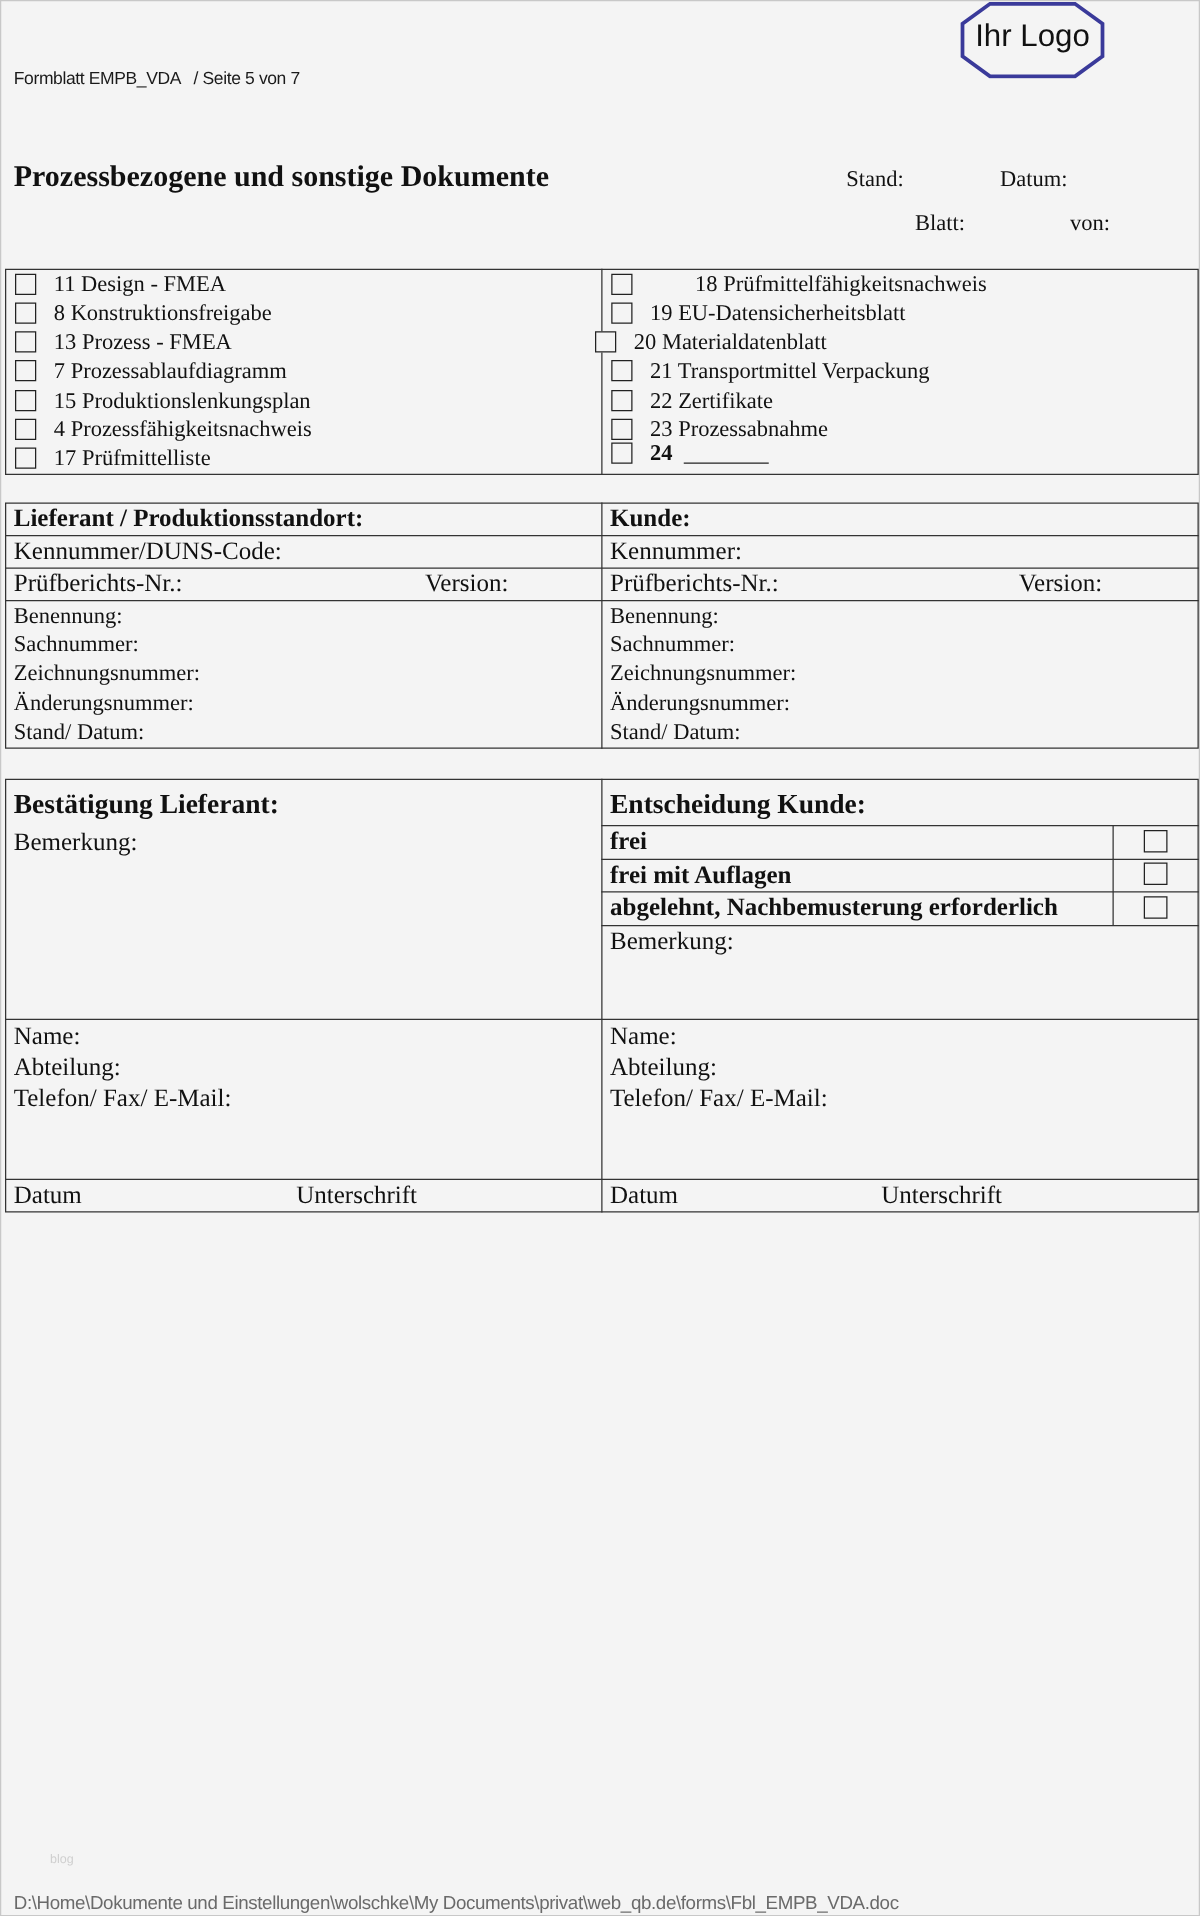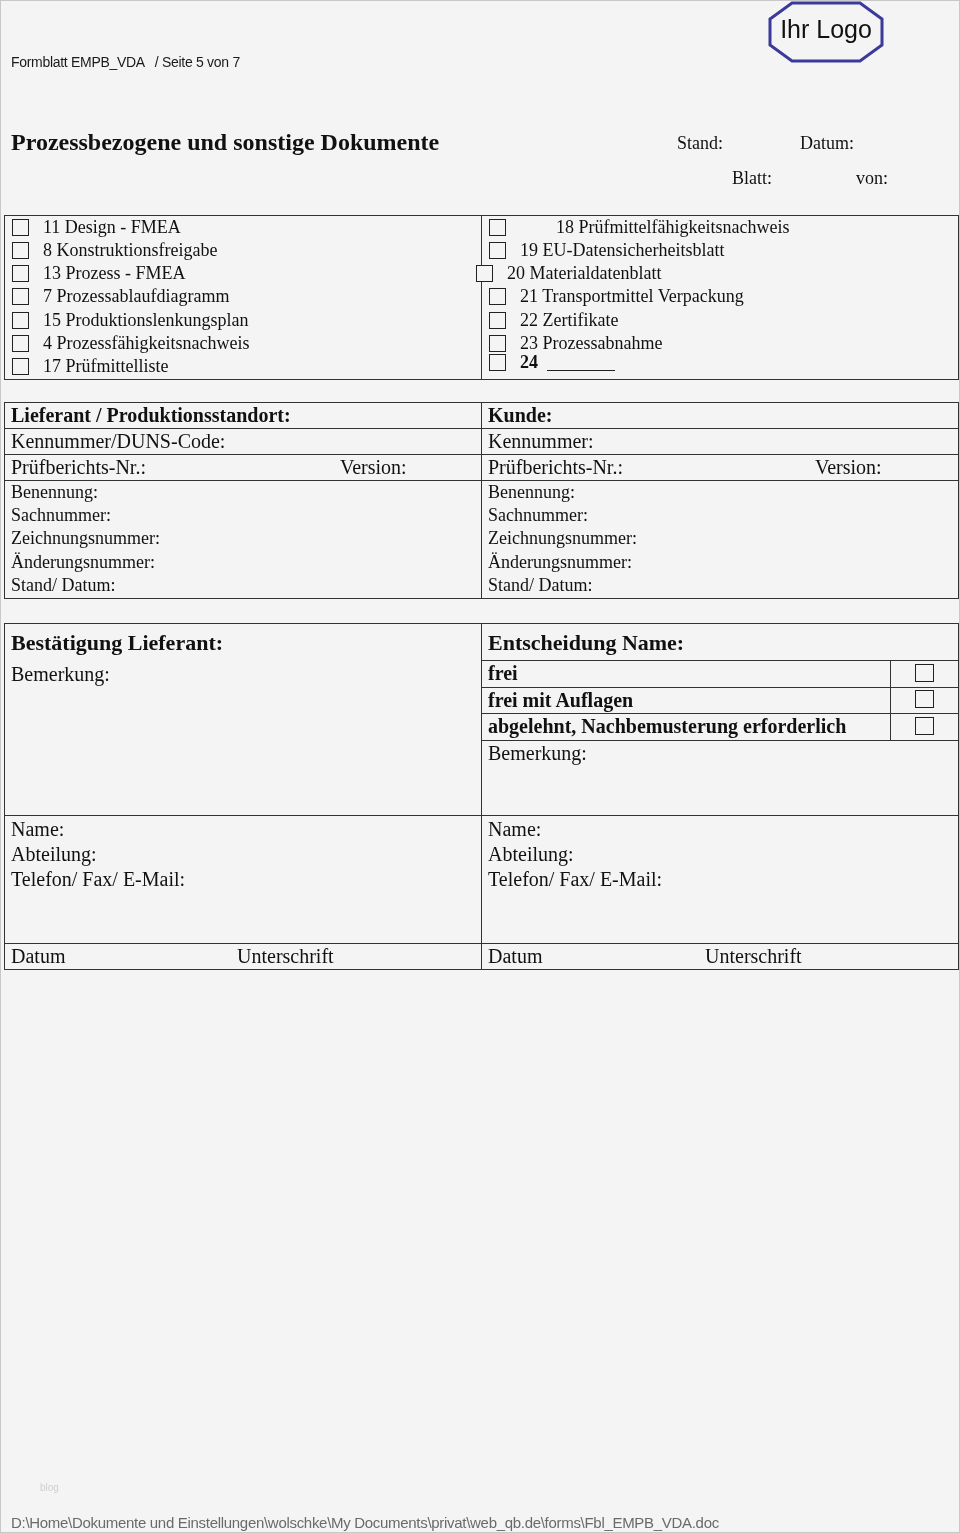--- a/index.html
+++ b/index.html
@@ -182,21 +182,21 @@
 <div class="hline" style="left:481px; top:687px; width:478px;"></div>
 <div class="hline" style="left:481px; top:713px; width:478px;"></div>
 <div class="hline" style="left:481px; top:740px; width:478px;"></div>
 <div class="vline" style="left:890px; top:660px; height:80px;"></div>
 <div class="hline" style="left:4px; top:815px; width:955px;"></div>
 <div class="hline" style="left:4px; top:943px; width:955px;"></div>
 
 <div class="lbl xl" style="left:11px; top:630px;">Bestätigung Lieferant:</div>
 <div class="lbl big" style="left:11px; top:663px;">Bemerkung:</div>
 
-<div class="lbl xl" style="left:488px; top:630px;">Entscheidung Name:</div>
+<div class="lbl xl" style="left:488px; top:630px;">Entscheidung Kunde:</div>
 <div class="lbl big bold" style="left:488px; top:662px;">frei</div>
 <div class="small-chk" style="left:915px; top:664px;"></div>
 <div class="lbl big bold" style="left:488px; top:689px;">frei mit Auflagen</div>
 <div class="small-chk" style="left:915px; top:690px;"></div>
 <div class="lbl big bold" style="left:488px; top:715px;">abgelehnt, Nachbemusterung erforderlich</div>
 <div class="small-chk" style="left:915px; top:717px;"></div>
 <div class="lbl big" style="left:488px; top:742px;">Bemerkung:</div>
 
 <div class="lbl big" style="left:11px; top:818px;">Name:</div>
 <div class="lbl big" style="left:11px; top:843px;">Abteilung:</div>

